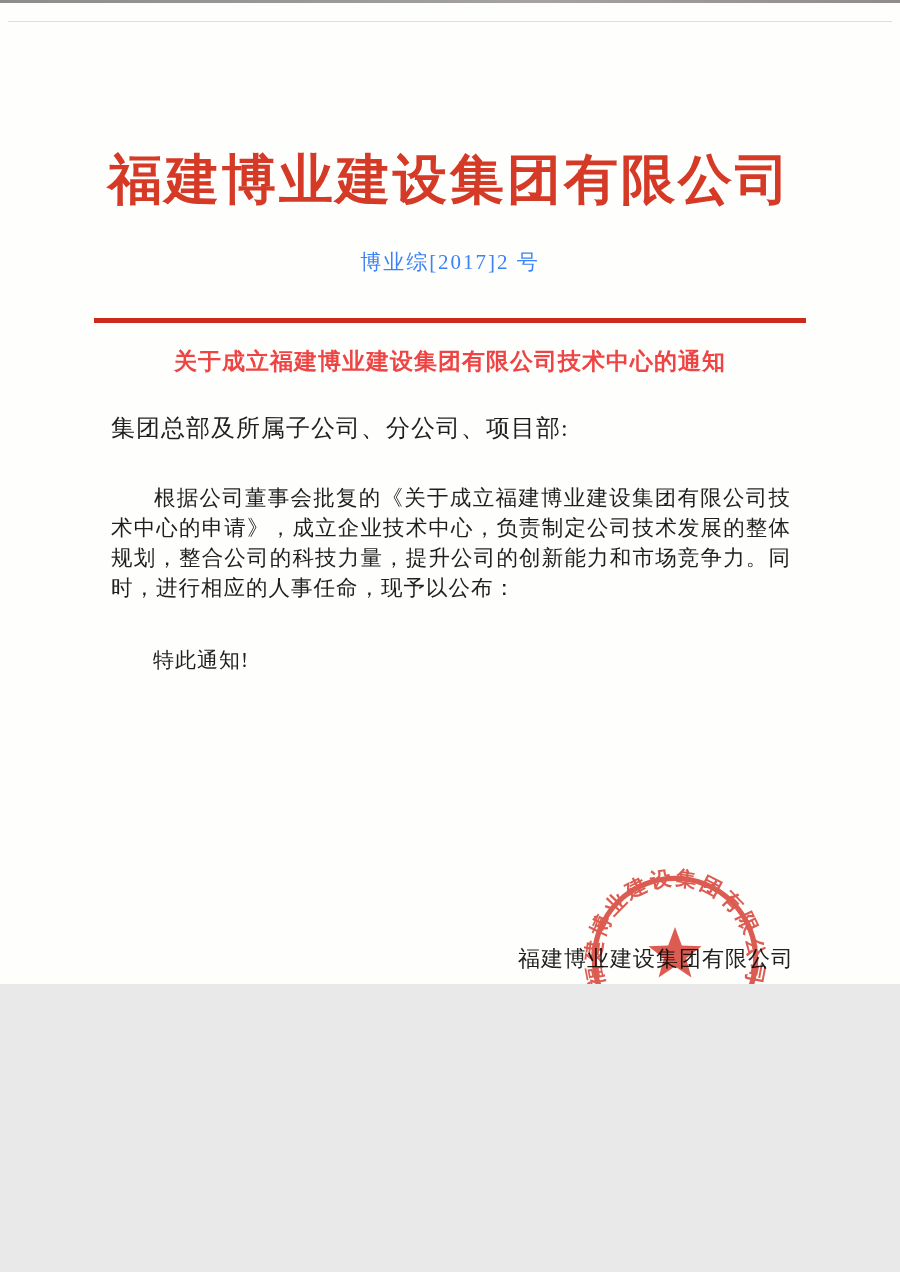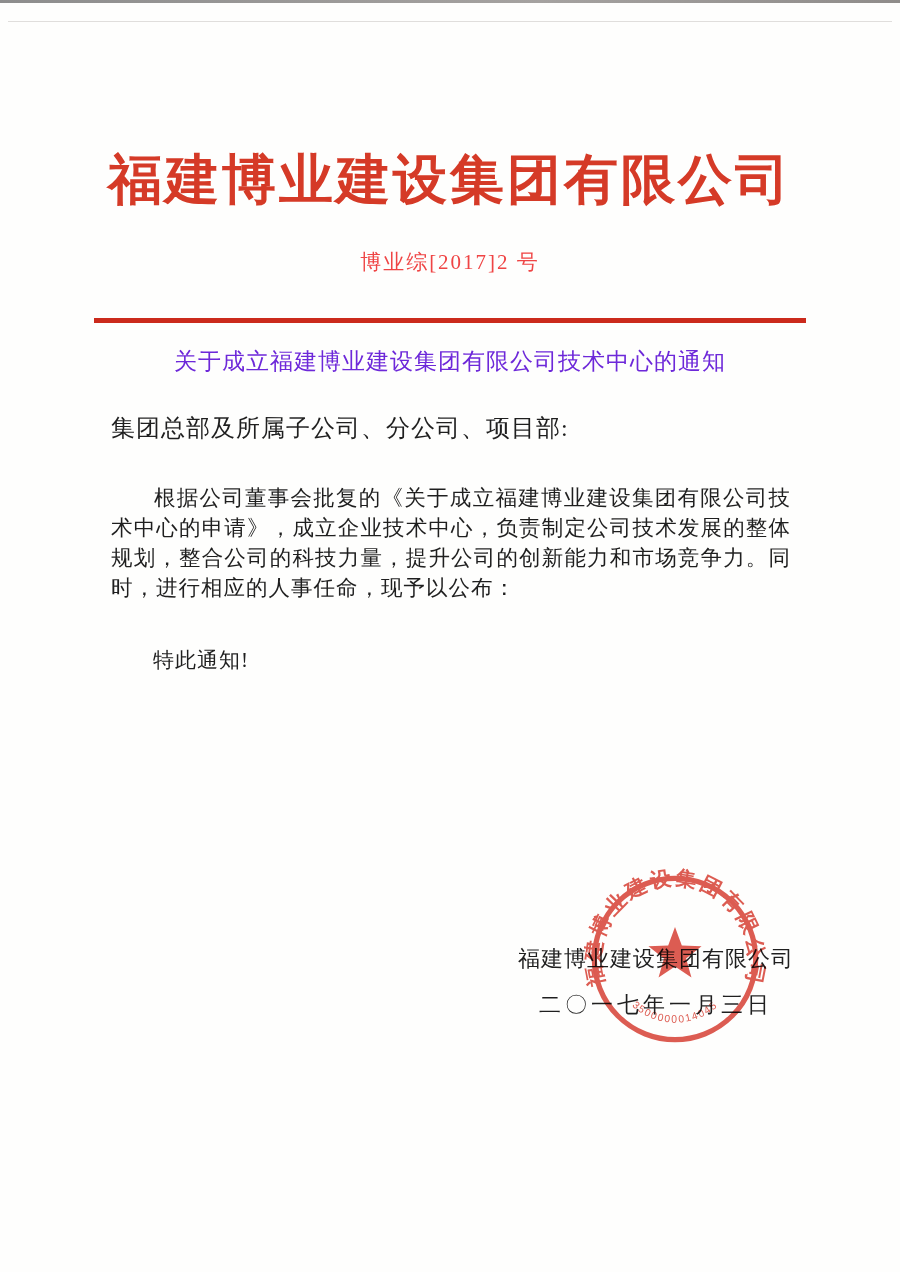--- a/index.html
+++ b/index.html
@@ -1,18 +1,18 @@
 <!DOCTYPE html>
 <html lang="zh"><head>
 <meta charset="utf-8">
 <style>
   html,body{margin:0;padding:0;background:#e9e9e9;}
   .page{
     position:relative;
-    width:900px;height:1272px;
+    width:900px;height:984px;
     margin:0 auto;
     background:#fefefd;
     overflow:hidden;
     font-family:"Liberation Serif","DejaVu Serif",serif;
     color:#1f1f1f;
   }
   .scan-edge-top{
     position:absolute;left:0;top:0;width:900px;height:3px;
     background:linear-gradient(to right,#8d8d8d,#a5a2a0 60%,#8f8c8a);
   }
@@ -28,33 +28,33 @@
     font-size:54px;
     letter-spacing:3px;
     color:#d53a27;
     white-space:nowrap;
   }
   .doc-number{
     position:absolute;left:0;top:248px;width:900px;
     text-align:center;
     font-size:21px;
     letter-spacing:2px;
-    color:#ef4444;
+    color:#3b82f6;
   }
   .red-rule{
     position:absolute;left:94px;top:318px;width:712px;height:5px;
     background:#cb2a1c;
   }
   .notice-title{
     position:absolute;left:0;top:346px;width:900px;
     text-align:center;
     font-size:23px;
-    font-weight:normal;
+    font-weight:bold;
     letter-spacing:1px;
-    color:#6d28d9;
+    color:#ef4444;
   }
   .salutation{
     position:absolute;left:111px;top:412px;
     font-size:24px;
     letter-spacing:1px;
   }
   .body-flow{
     position:absolute;left:111px;top:483px;width:680px;
     font-size:21.5px;
     line-height:30px;

